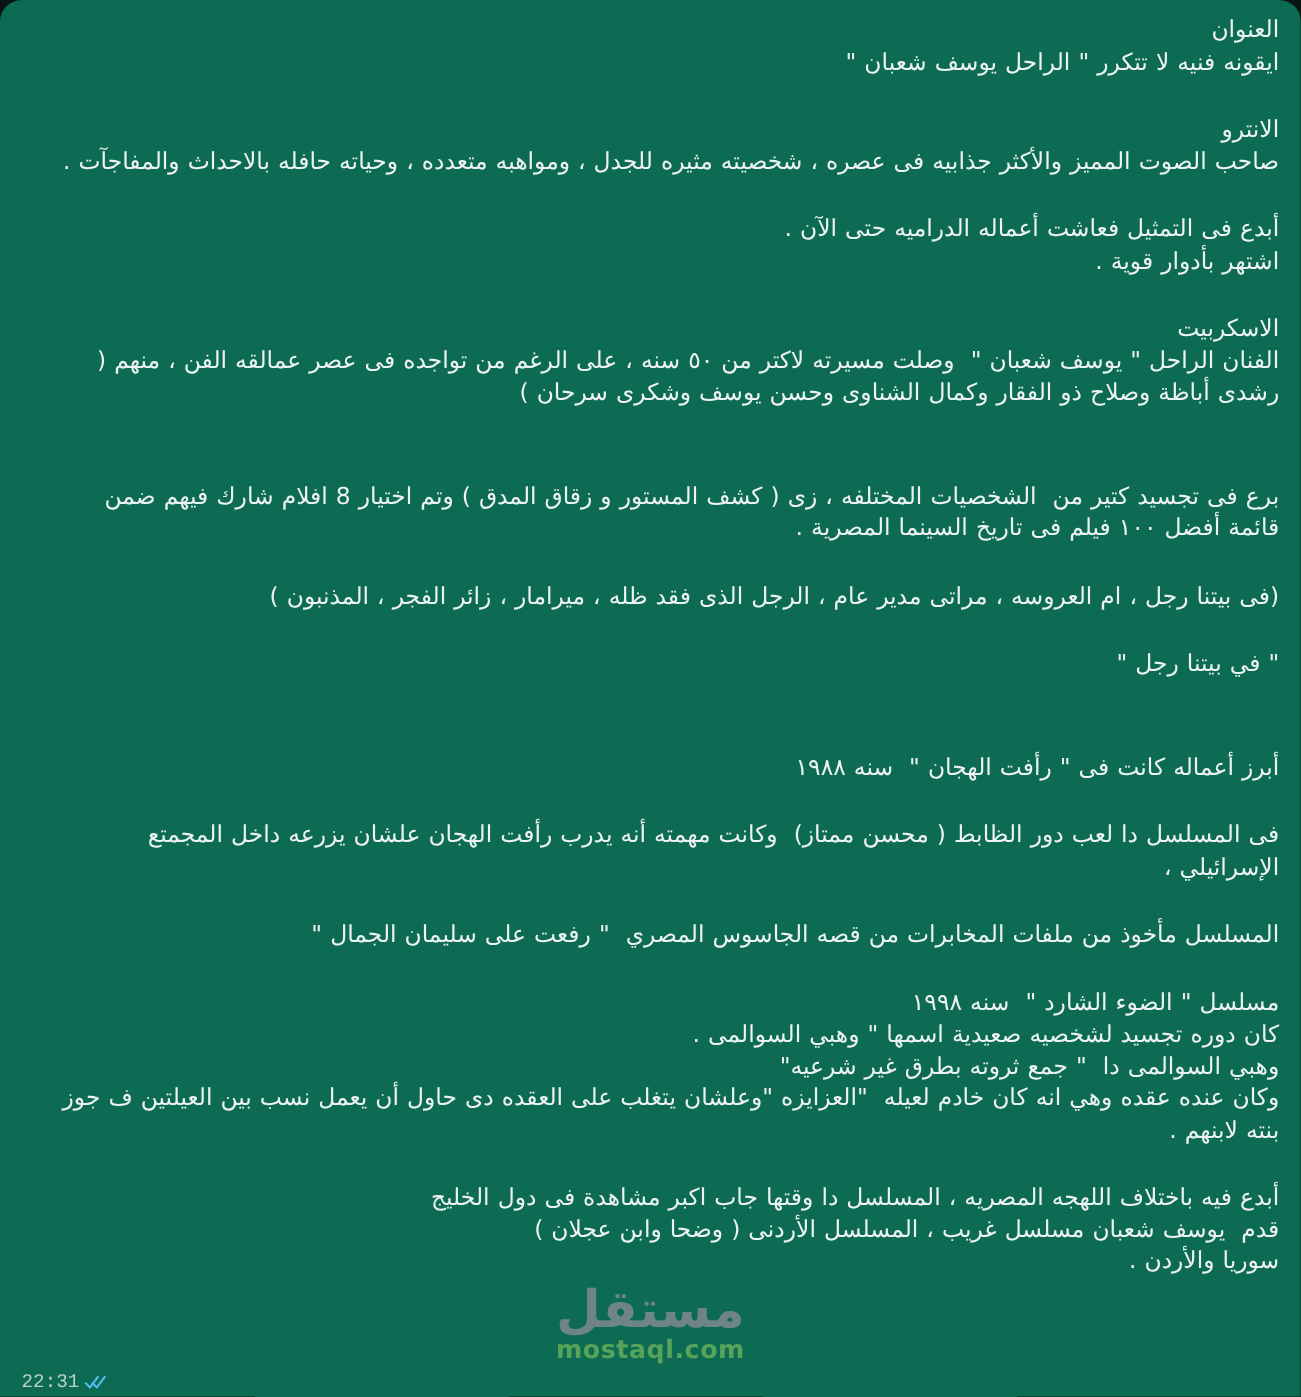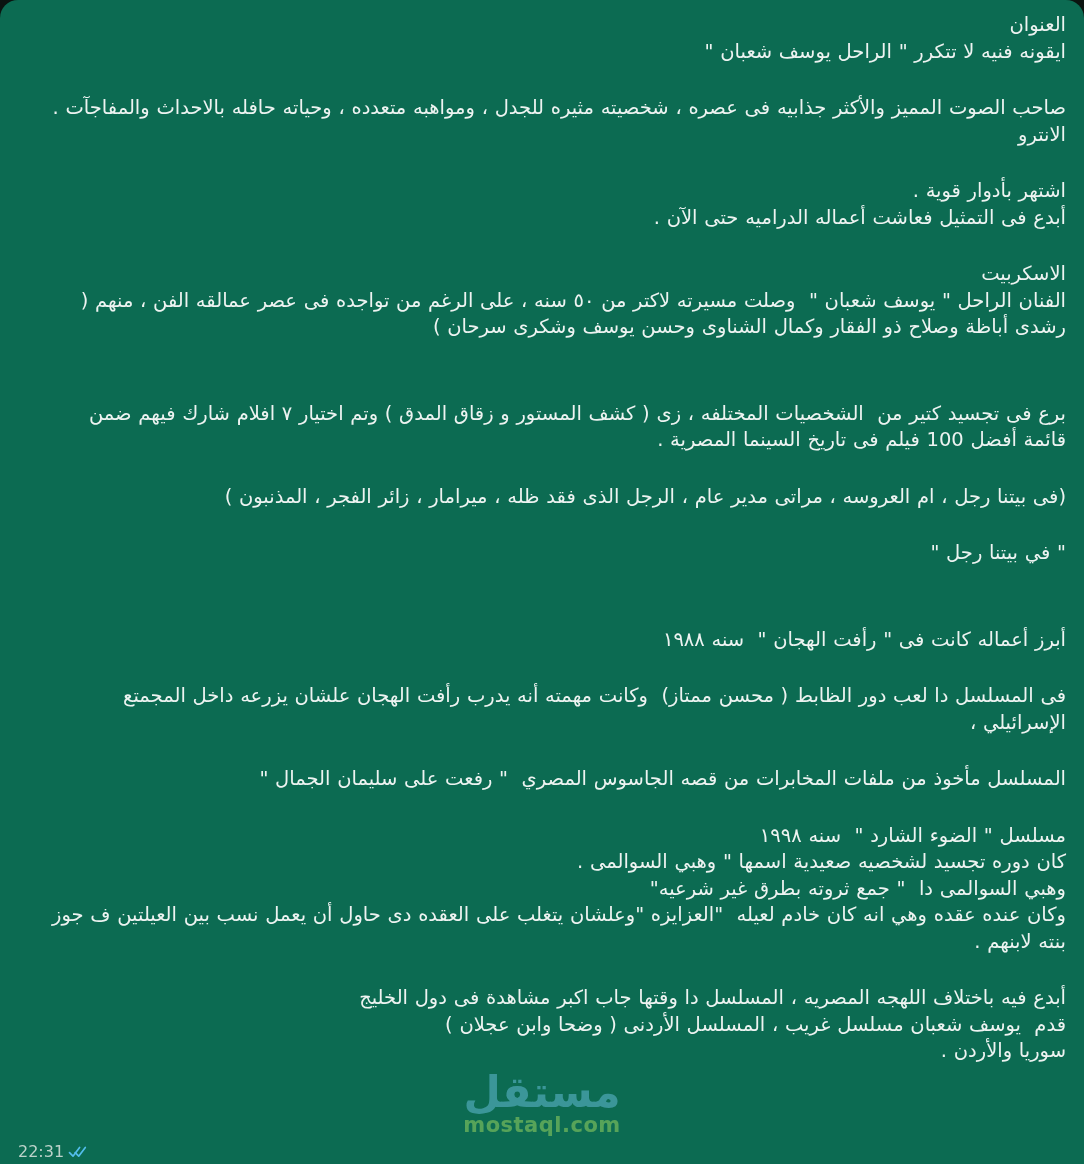--- a/index.html
+++ b/index.html
@@ -48,21 +48,21 @@
     bottom: 26px;
     display: flex;
     flex-direction: column;
     align-items: center;
     justify-content: center;
     pointer-events: none;
     opacity: 0.42;
   }
   #watermark .wm-ar {
     font-size: 43px;
-    color: #7dd3fc;
+    color: #f9a8d4;
     line-height: 1.02;
     font-weight: 700;
     direction: rtl;
     letter-spacing: 1px;
   }
   #watermark .wm-lat {
     font-size: 21px;
     color: #bef264;
     line-height: 1.2;
     direction: ltr;
@@ -78,45 +78,46 @@
     bottom: 4px;
     direction: ltr;
     display: flex;
     align-items: center;
     gap: 4px;
   }
   #meta .time {
     font-size: 16px;
     color: #bcd3ca;
     line-height: 1;
+    font-family: Liberation Mono, monospace;
   }
   #meta .ticks {
     display: inline-block;
     width: 20px;
     height: 14px;
   }
   #meta .ticks svg { display: block; }
 </style>
 </head>
 <body>
 
 <div id="bubble">
 
   <div id="message-body">
       <div class="para"><span class="line">العنوان</span><span class="line">ايقونه فنيه لا تتكرر " الراحل يوسف شعبان "</span></div>
       <div class="gap-lg"></div>
-      <div class="para"><span class="line">صاحب الصوت المميز والأكثر جذابيه فى عصره ، شخصيته مثيره للجدل ، ومواهبه متعدده ، وحياته حافله بالاحداث والمفاجآت .</span><span class="line">الانترو</span></div>
+      <div class="para"><span class="line">الانترو</span><span class="line">صاحب الصوت المميز والأكثر جذابيه فى عصره ، شخصيته مثيره للجدل ، ومواهبه متعدده ، وحياته حافله بالاحداث والمفاجآت .</span></div>
       <div class="gap-lg"></div>
-      <div class="para"><span class="line">اشتهر بأدوار قوية .</span><span class="line">أبدع فى التمثيل فعاشت أعماله الدراميه حتى الآن .</span></div>
+      <div class="para"><span class="line">أبدع فى التمثيل فعاشت أعماله الدراميه حتى الآن .</span><span class="line">اشتهر بأدوار قوية .</span></div>
       <div class="gap-lg"></div>
       <div class="para"><span class="line">الاسكربيت</span><span class="line">الفنان الراحل " يوسف شعبان "  وصلت مسيرته لاكتر من ٥٠ سنه ، على الرغم من تواجده فى عصر عمالقه الفن ، منهم ( رشدى أباظة وصلاح ذو الفقار وكمال الشناوى وحسن يوسف وشكرى سرحان )</span></div>
       <div class="gap-lg"></div>
       <div class="para"></div>
       <div class="gap-lg"></div>
-      <div class="para"><span class="line">برع فى تجسيد كتير من  الشخصيات المختلفه ، زى ( كشف المستور و زقاق المدق ) وتم اختيار ٧ افلام شارك فيهم ضمن قائمة أفضل 100 فيلم فى تاريخ السينما المصرية .</span></div>
+      <div class="para"><span class="line">برع فى تجسيد كتير من  الشخصيات المختلفه ، زى ( كشف المستور و زقاق المدق ) وتم اختيار 8 افلام شارك فيهم ضمن قائمة أفضل ١٠٠ فيلم فى تاريخ السينما المصرية .</span></div>
       <div class="gap-lg"></div>
       <div class="para"><span class="line">(فى بيتنا رجل ، ام العروسه ، مراتى مدير عام ، الرجل الذى فقد ظله ، ميرامار ، زائر الفجر ، المذنبون )</span></div>
       <div class="gap-lg"></div>
       <div class="para"><span class="line">" في بيتنا رجل "</span></div>
       <div class="gap-lg"></div>
       <div class="gap-lg"></div>
       <div class="para"><span class="line">أبرز أعماله كانت فى " رأفت الهجان "  سنه ١٩٨٨</span></div>
       <div class="gap-lg"></div>
       <div class="para"><span class="line">فى المسلسل دا لعب دور الظابط ( محسن ممتاز)  وكانت مهمته أنه يدرب رأفت الهجان علشان يزرعه داخل المجمتع الإسرائيلي ،</span></div>
       <div class="gap-lg"></div>

